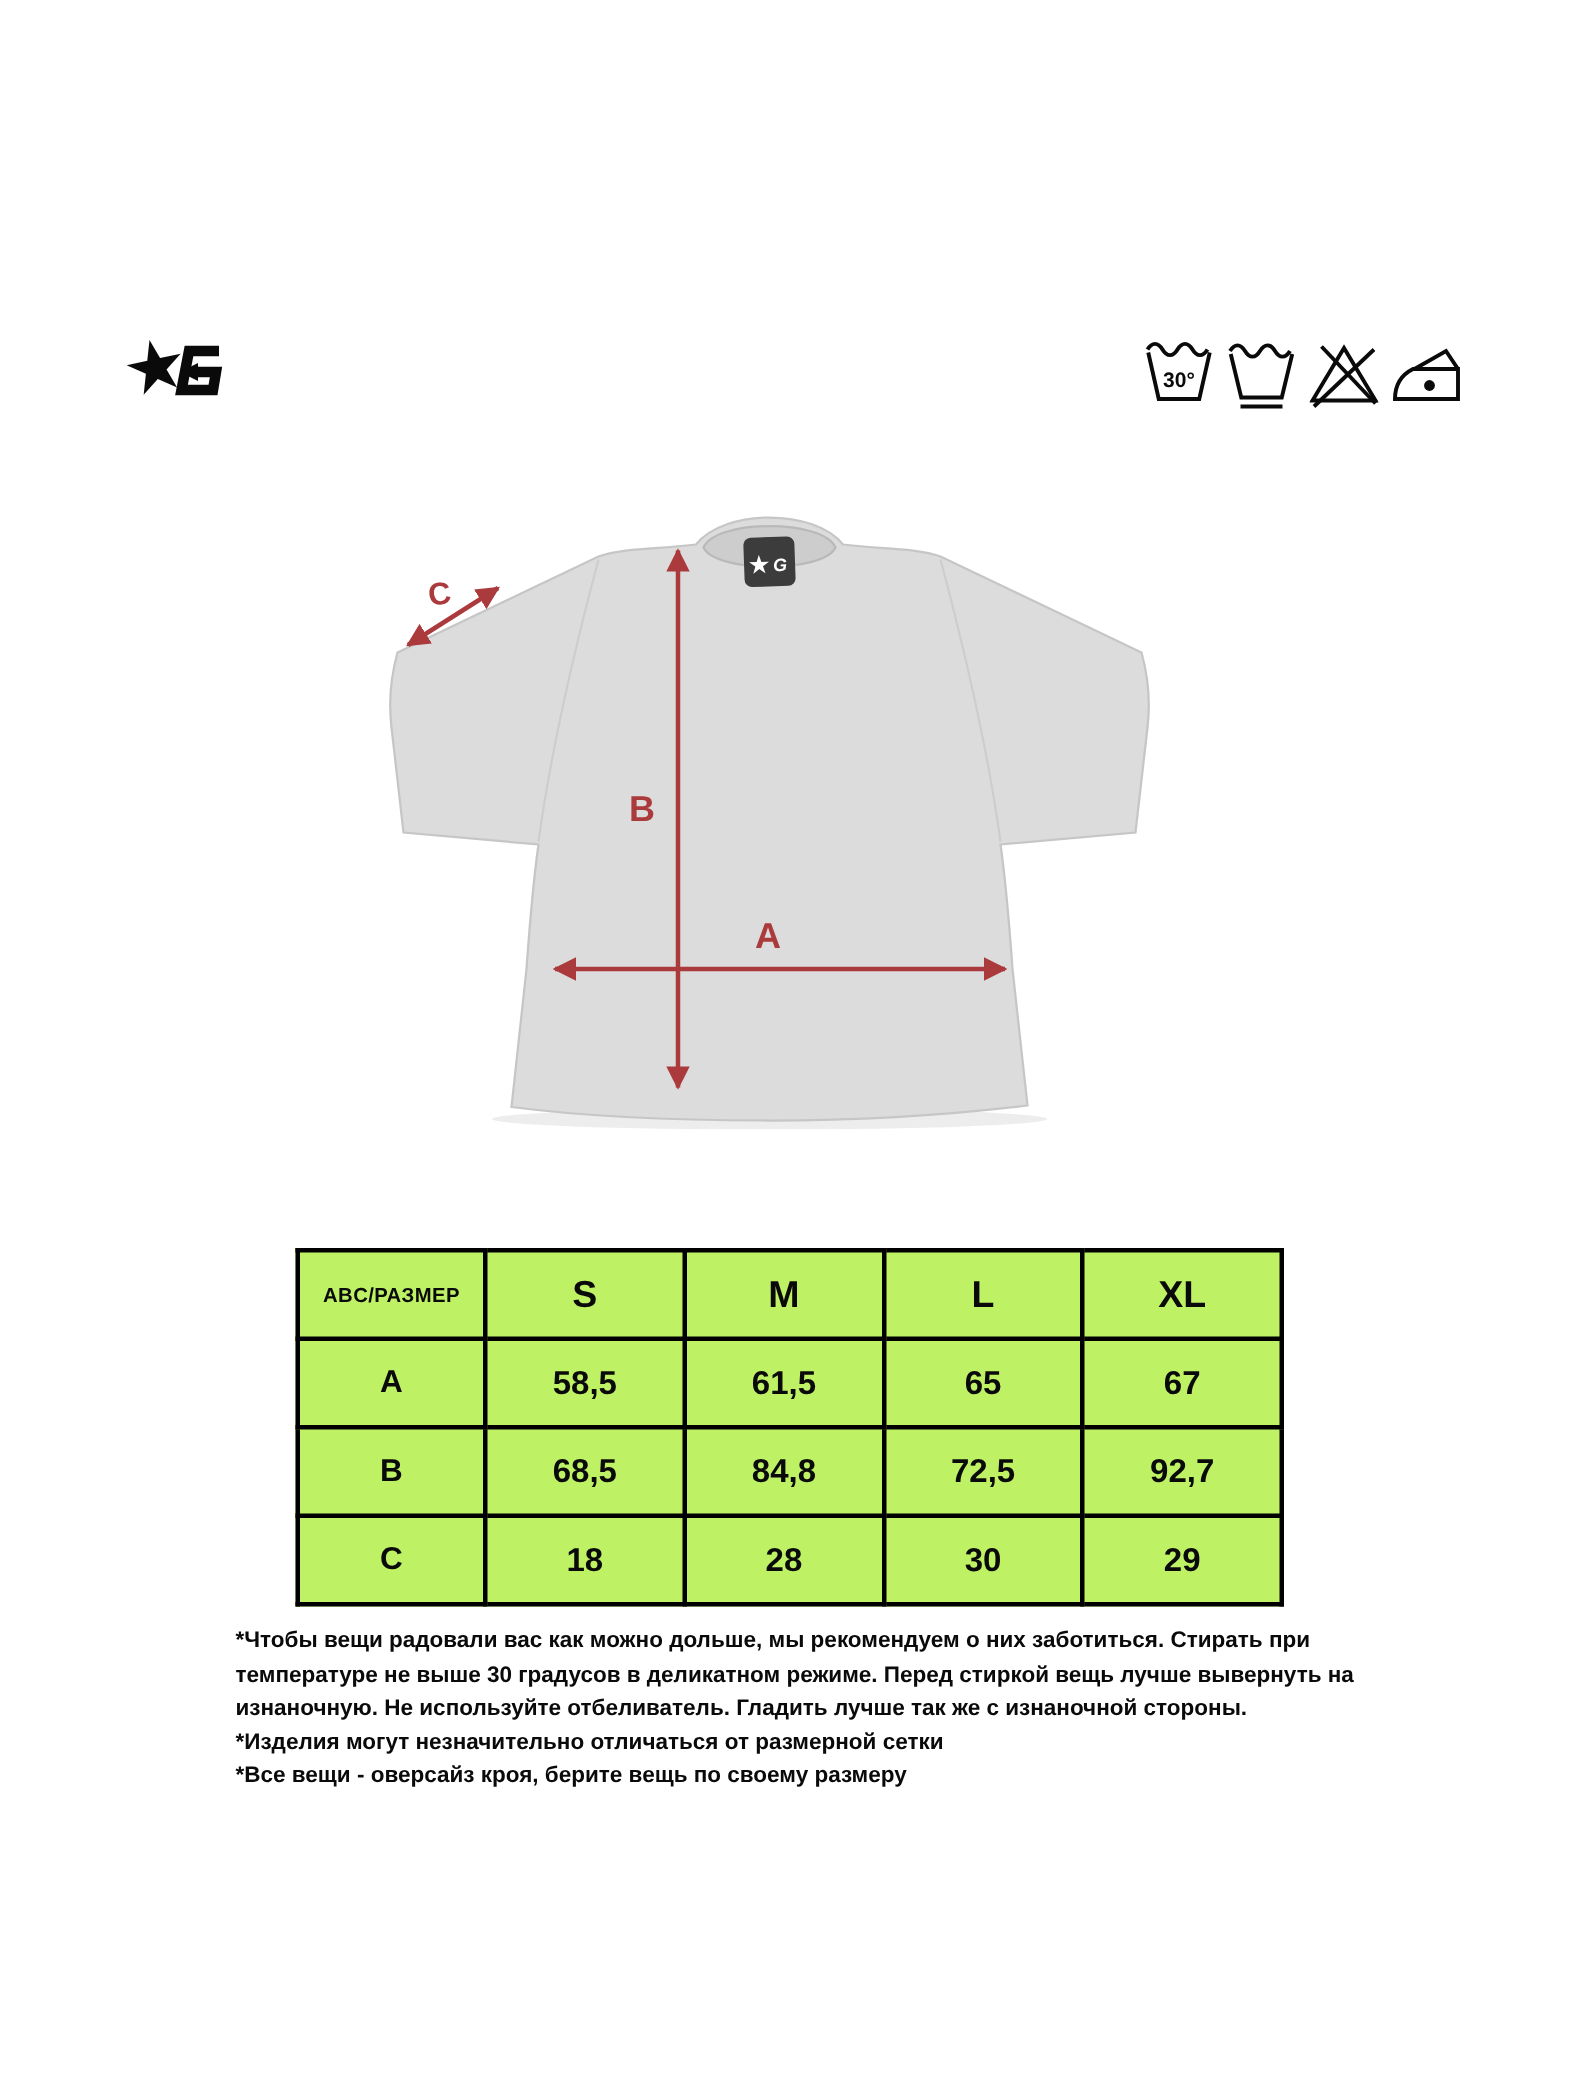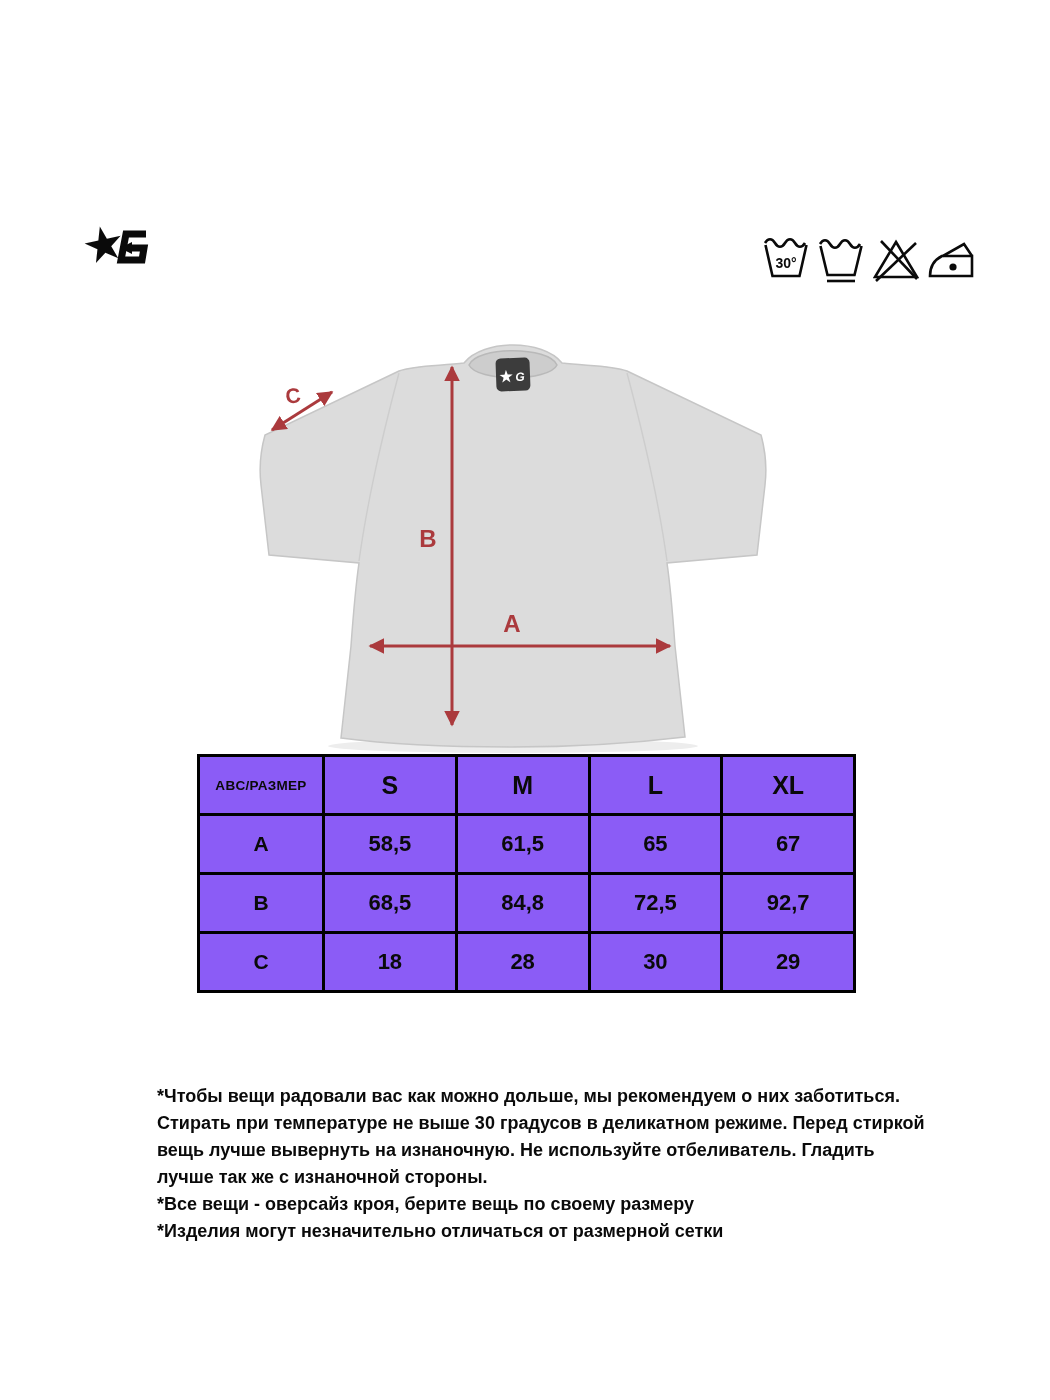--- a/index.html
+++ b/index.html
@@ -2,36 +2,36 @@
 <html><head>
 <meta charset="utf-8">
 <style>
   html,body{margin:0;padding:0;background:#fff;}
   .canvas{position:relative;width:1050px;height:1400px;background:#ffffff;overflow:hidden;
           font-family:"Liberation Sans",sans-serif;color:#0a0a0a;}
   .abs{position:absolute;}
   
   .page-title{left:0;right:0;top:239px;text-align:center;font-size:17px;font-weight:bold;letter-spacing:.6px;}
   .brand-logo{left:84px;top:216px;}
-  .care-row{left:763px;top:236px;display:flex;gap:9px;}
+  .care-row{left:763px;top:226px;display:flex;gap:9px;}
   .care-row svg{display:block;}
   
   .diagram{left:255px;top:333px;}
   
-  table.size{position:absolute;left:197px;top:754px;width:659px;border-collapse:collapse;table-layout:fixed;
-             background:#8b5cf6;}
+  table.size{position:absolute;left:197px;top:832px;width:659px;border-collapse:collapse;table-layout:fixed;
+             background:#bef264;}
   table.size td{border:3px solid #000;text-align:center;vertical-align:middle;height:56px;
                 font-weight:bold;padding:0;}
   td.c-axis{font-size:13.5px;letter-spacing:.3px;}
   td.c-size{font-size:25px;}
   td.c-rowlabel{font-size:21px;}
   td.c-val{font-size:22px;}
   col.first{width:125px;}
   
-  .footnotes{left:157px;top:1083px;width:778px;font-size:18px;font-weight:bold;line-height:1.5;}
+  .footnotes{left:157px;top:1083px;width:778px;font-size:15px;font-weight:bold;line-height:1.5;}
   .footnotes p{margin:0;}
 </style>
 </head>
 <body>
 
 <div class="canvas">
 
   <div class="abs brand-logo">
     <svg width="68" height="58" viewBox="0 0 68 58">
       <text x="-2" y="44" font-size="48" fill="#0a0a0a" font-family="DejaVu Sans" transform="rotate(-12 24 28)">★</text>
@@ -148,17 +148,17 @@
       <td class="c-val">18</td>
       <td class="c-val">28</td>
       <td class="c-val">30</td>
       <td class="c-val">29</td>
     </tr>
   </tbody>
     </table>
 
   <div class="abs footnotes">
     <p>*Чтобы вещи радовали вас как можно дольше, мы рекомендуем о них заботиться. Стирать при температуре не выше 30 градусов в деликатном режиме. Перед стиркой вещь лучше вывернуть на изнаночную. Не используйте отбеливатель. Гладить лучше так же с изнаночной стороны.</p>
+    <p>*Изделия могут незначительно отличаться от размерной сетки</p>
     <p>*Все вещи - оверсайз кроя, берите вещь по своему размеру</p>
-    <p>*Изделия могут незначительно отличаться от размерной сетки</p>
   </div>
 
 </div>
 
 </body></html>

